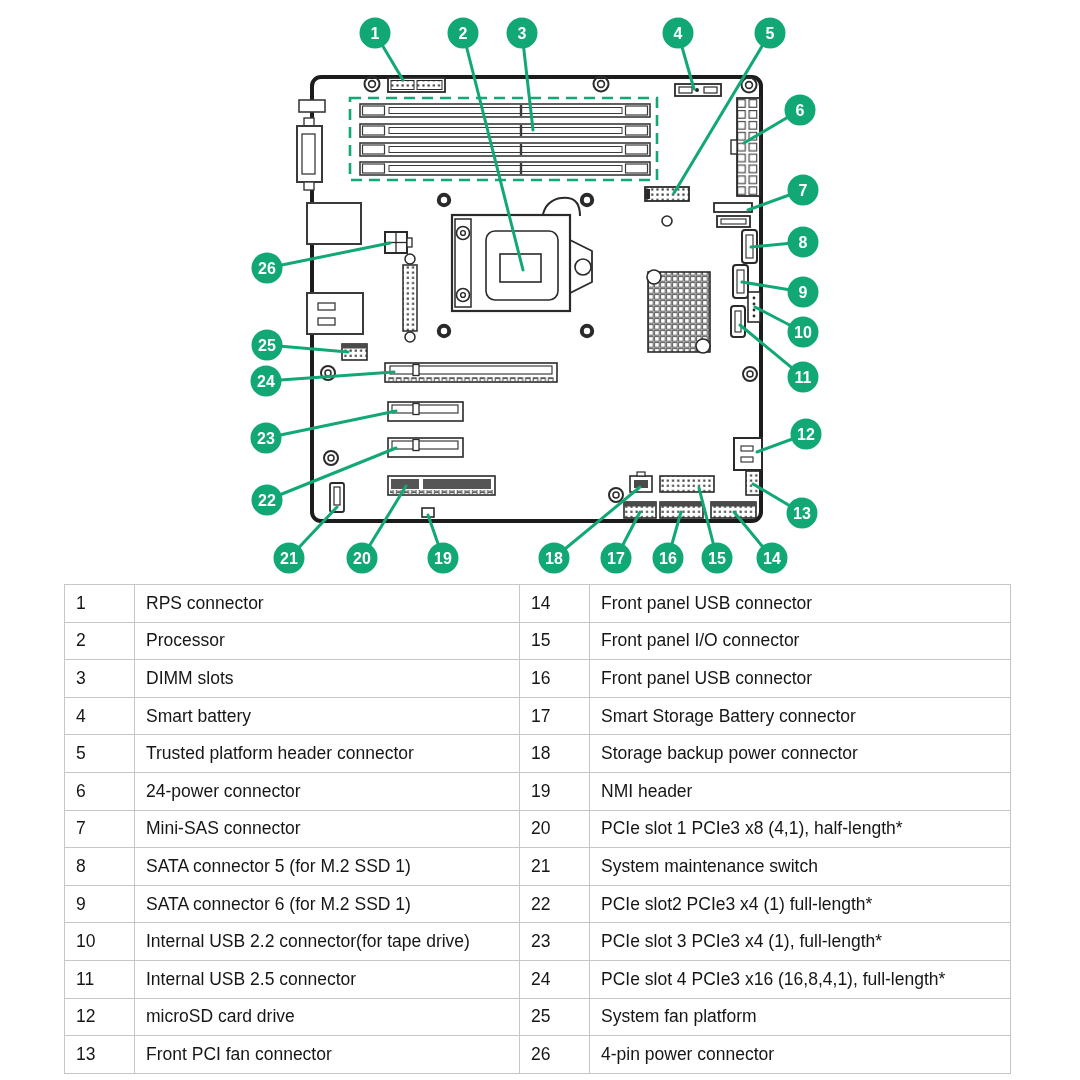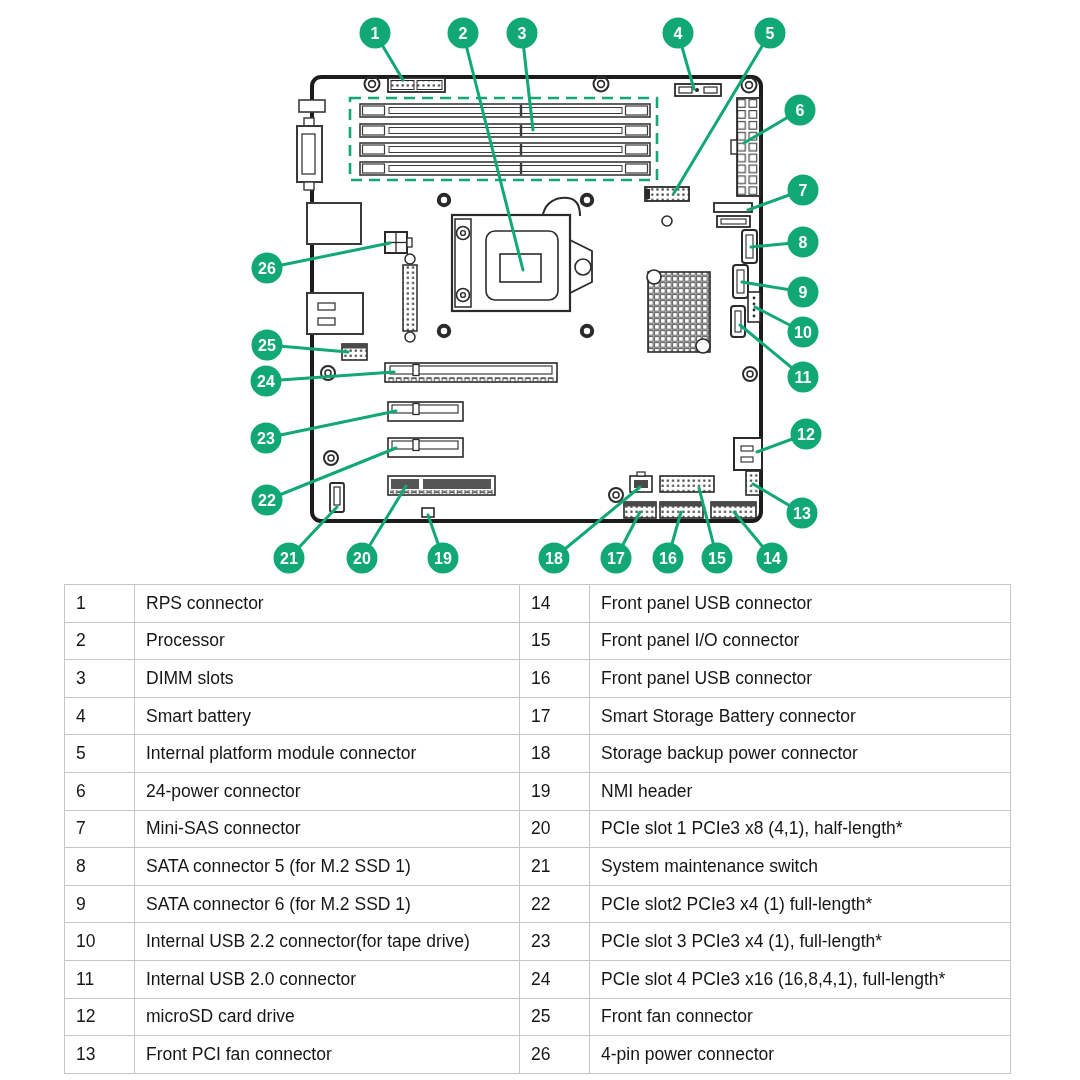--- a/index.html
+++ b/index.html
@@ -426,21 +426,21 @@
           <td class="label">Front panel USB connector</td>
         </tr>
         <tr>
           <td class="num">4</td>
           <td class="label">Smart battery</td>
           <td class="num">17</td>
           <td class="label">Smart Storage Battery connector</td>
         </tr>
         <tr>
           <td class="num">5</td>
-          <td class="label">Internal platform module connector</td>
+          <td class="label">Trusted platform header connector</td>
           <td class="num">18</td>
           <td class="label">Storage backup power connector</td>
         </tr>
         <tr>
           <td class="num">6</td>
           <td class="label">24-power connector</td>
           <td class="num">19</td>
           <td class="label">NMI header</td>
         </tr>
         <tr>
@@ -462,29 +462,29 @@
           <td class="label">PCIe slot2 PCIe3 x4 (1) full-length*</td>
         </tr>
         <tr>
           <td class="num">10</td>
           <td class="label">Internal USB 2.2 connector(for tape drive)</td>
           <td class="num">23</td>
           <td class="label">PCIe slot 3 PCIe3 x4 (1), full-length*</td>
         </tr>
         <tr>
           <td class="num">11</td>
-          <td class="label">Internal USB 2.0 connector</td>
+          <td class="label">Internal USB 2.5 connector</td>
           <td class="num">24</td>
           <td class="label">PCIe slot 4 PCIe3 x16 (16,8,4,1), full-length*</td>
         </tr>
         <tr>
           <td class="num">12</td>
           <td class="label">microSD card drive</td>
           <td class="num">25</td>
-          <td class="label">Front fan connector</td>
+          <td class="label">System fan platform</td>
         </tr>
         <tr>
           <td class="num">13</td>
           <td class="label">Front PCI fan connector</td>
           <td class="num">26</td>
           <td class="label">4-pin power connector</td>
         </tr>
       </tbody>
   </table>
 

